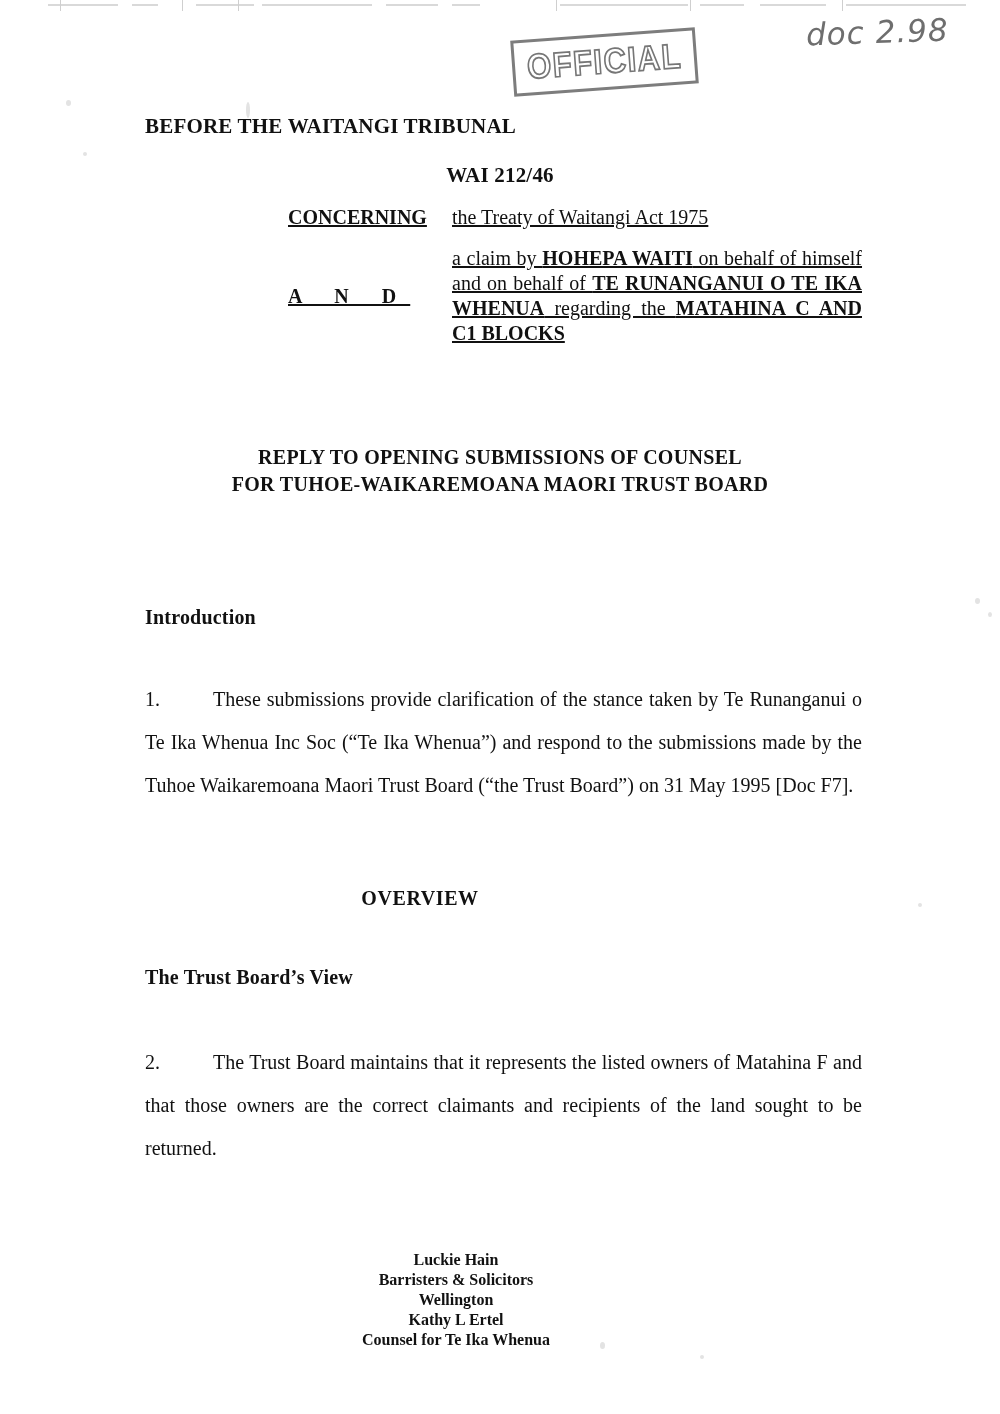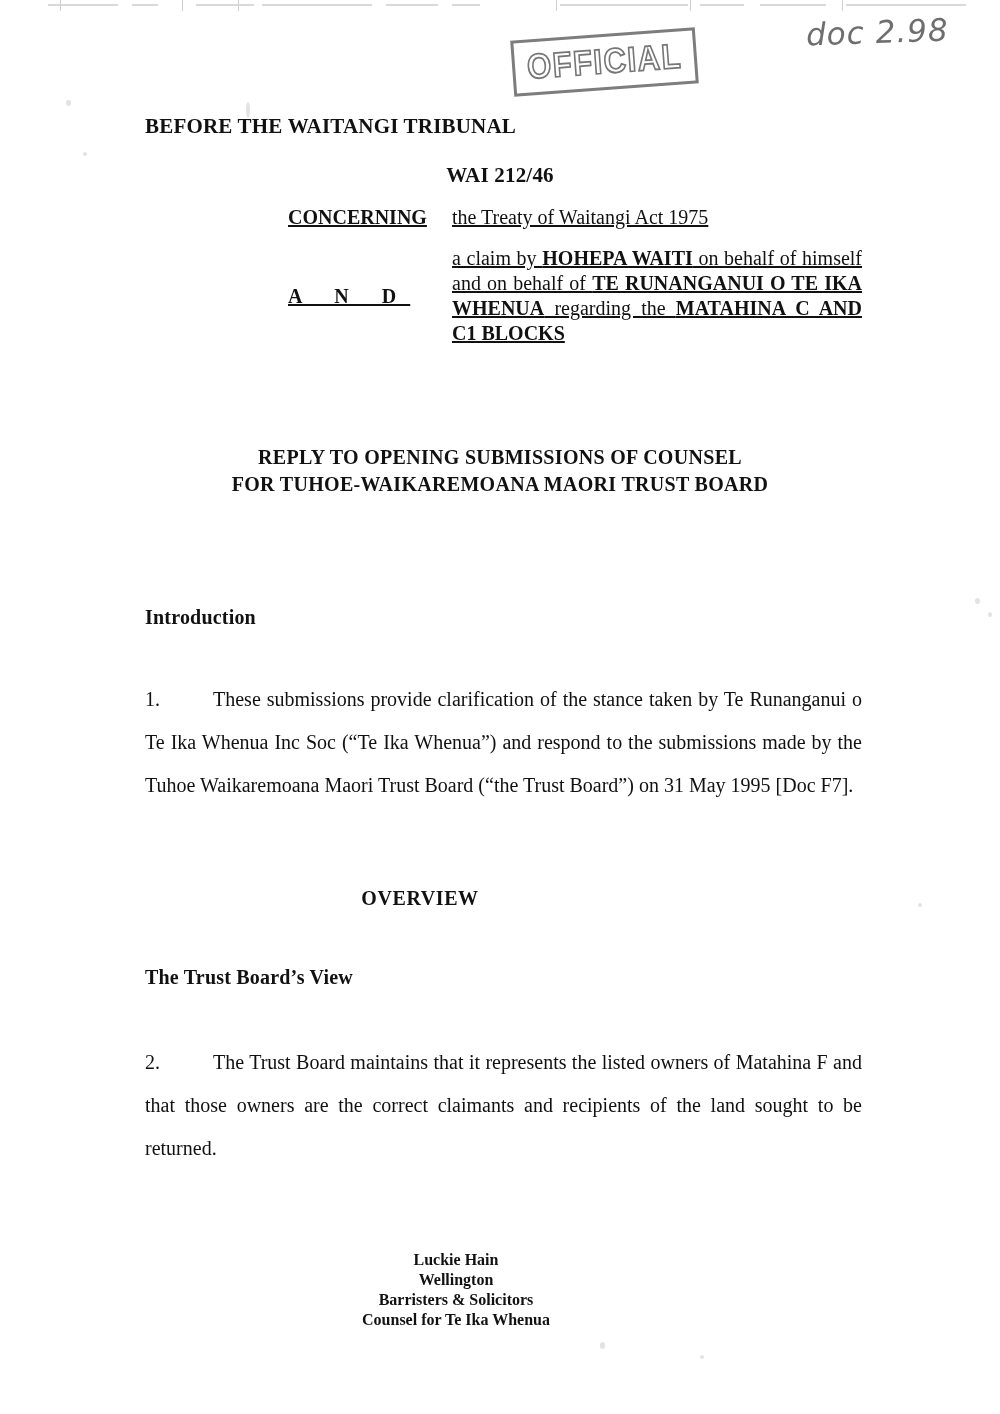--- a/index.html
+++ b/index.html
@@ -284,18 +284,19 @@
   <div class="center-heading overview">OVERVIEW</div>
 
   <div class="section-heading trustview">The Trust Board’s View</div>
 
   <div class="body-para p2">
     <span class="num">2.</span><span>The Trust Board maintains that it represents the listed owners of Matahina F and that those owners are the correct claimants and recipients of the land sought to be returned.</span>
   </div>
 
   <div class="footer">
     <div>Luckie Hain</div>
+    <div>Barristers &amp; Solicitors</div>
     <div>Wellington</div>
-    <div>Barristers &amp; Solicitors</div>
+    <div>Kathy L Ertel</div>
     <div>Counsel for Te Ika Whenua</div>
   </div>
 
 </div>
 
 </body></html>

